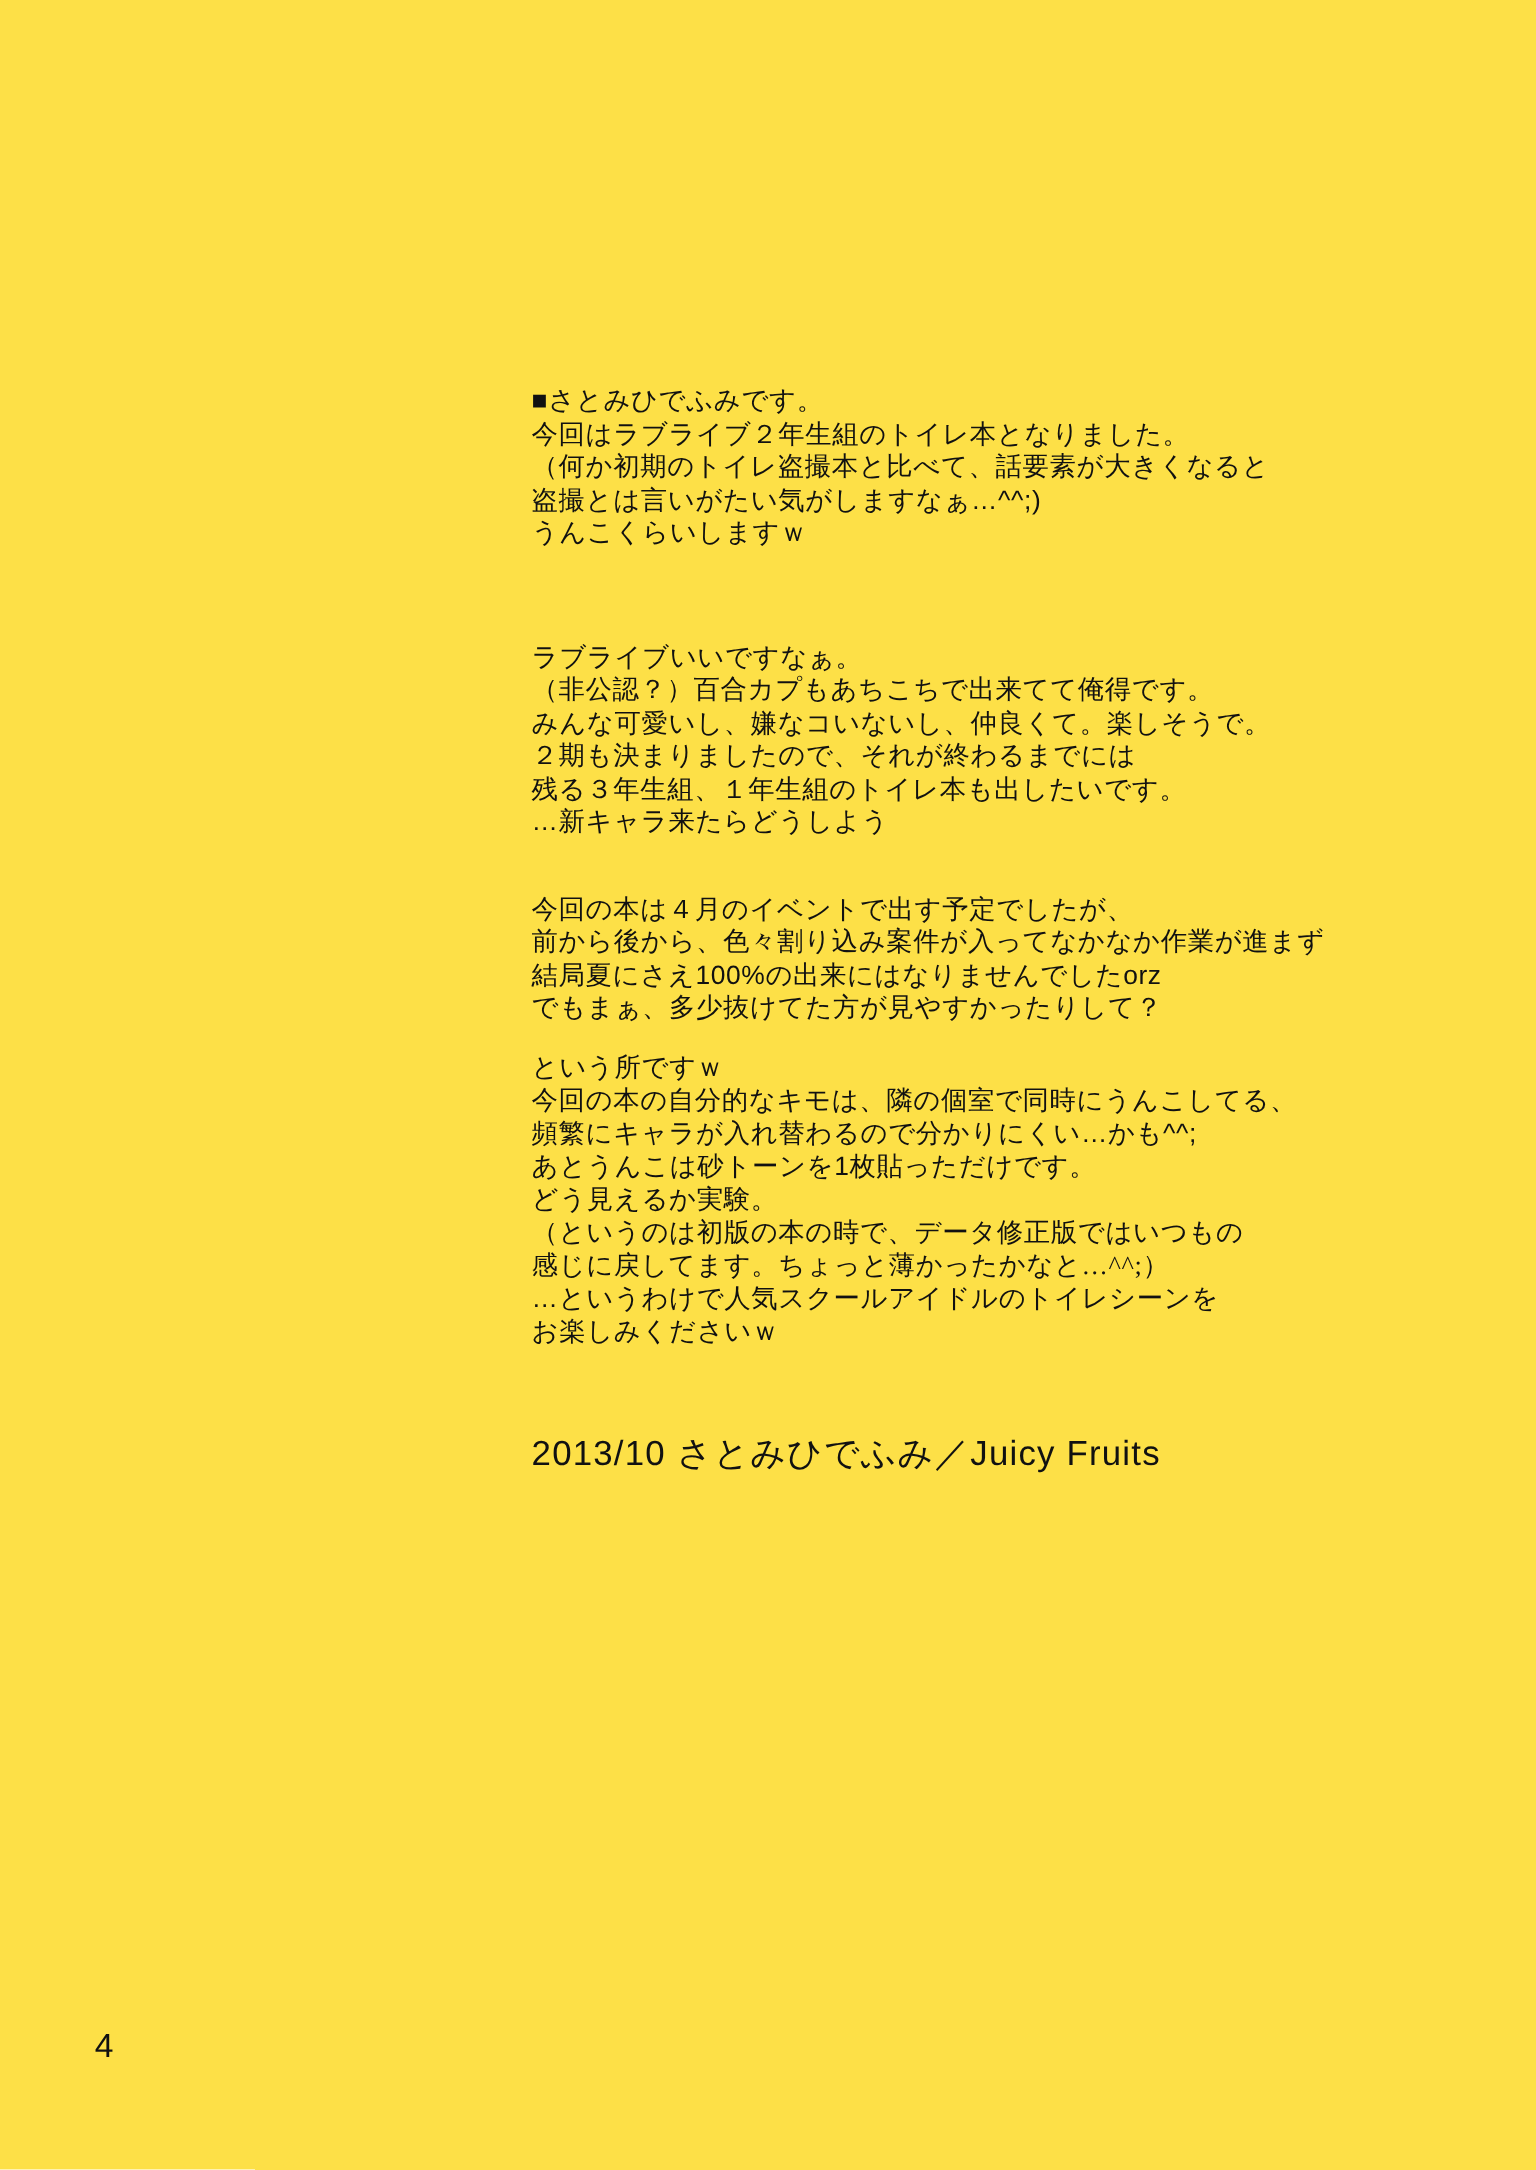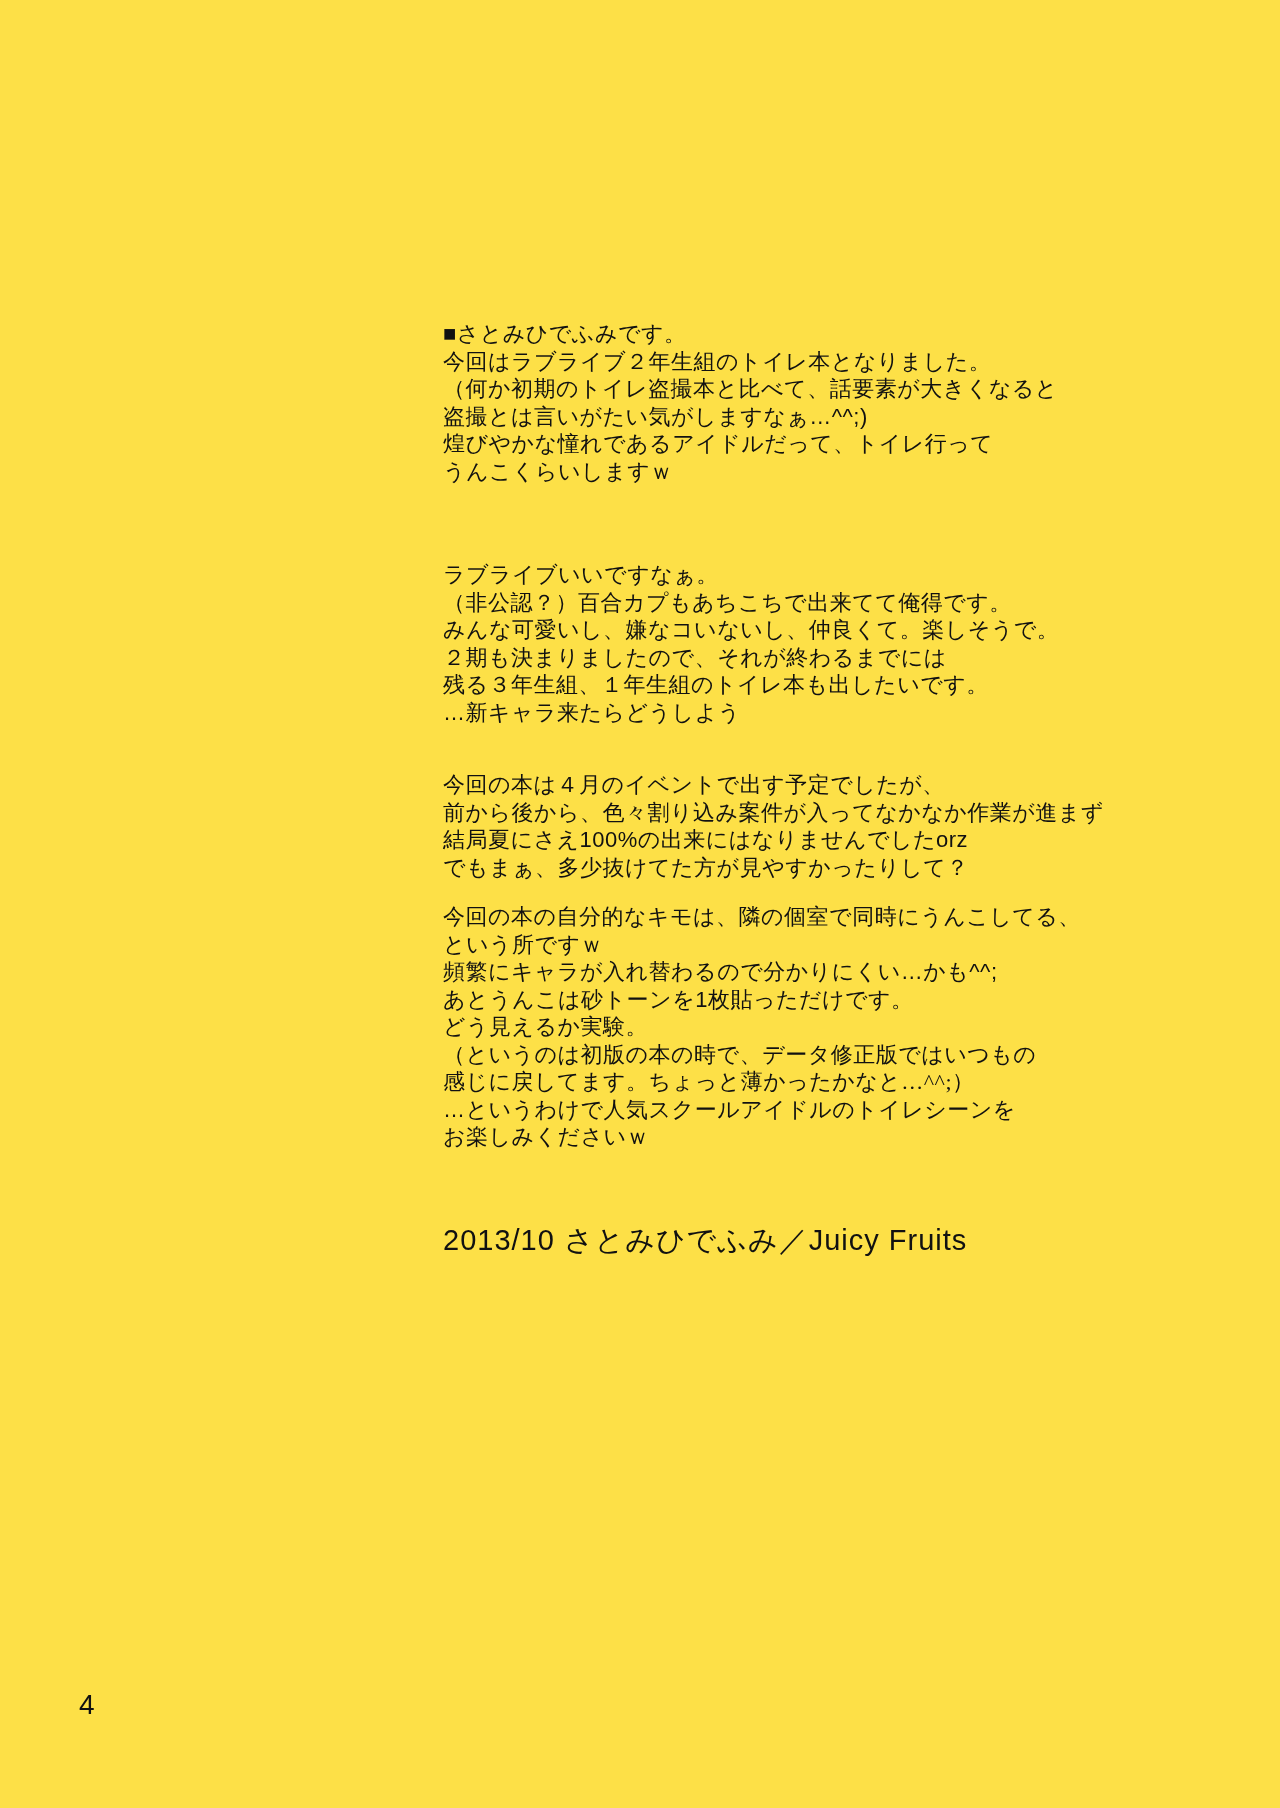--- a/index.html
+++ b/index.html
@@ -54,43 +54,42 @@
 
 <div class="page">
 
   <div class="afterword">
 
     <div class="block block-1">
       <div class="line">■さとみひでふみです。</div>
       <div class="line">今回はラブライブ２年生組のトイレ本となりました。</div>
       <div class="line">（何か初期のトイレ盗撮本と比べて、話要素が大きくなると</div>
       <div class="line">盗撮とは言いがたい気がしますなぁ…^^;)</div>
-      <div class="line">煌びやかな憧れであるアイドルだって、トイレ行って</div>
       <div class="line">うんこくらいしますｗ</div>
     </div>
 
     <div class="block block-2">
       <div class="line">ラブライブいいですなぁ。</div>
       <div class="line">（非公認？）百合カプもあちこちで出来てて俺得です。</div>
       <div class="line">みんな可愛いし、嫌なコいないし、仲良くて。楽しそうで。</div>
       <div class="line">２期も決まりましたので、それが終わるまでには</div>
       <div class="line">残る３年生組、１年生組のトイレ本も出したいです。</div>
       <div class="line">…新キャラ来たらどうしよう</div>
     </div>
 
     <div class="block block-3">
       <div class="line">今回の本は４月のイベントで出す予定でしたが、</div>
       <div class="line">前から後から、色々割り込み案件が入ってなかなか作業が進まず</div>
       <div class="line">結局夏にさえ100%の出来にはなりませんでしたorz</div>
       <div class="line">でもまぁ、多少抜けてた方が見やすかったりして？</div>
     </div>
 
     <div class="block block-4">
+      <div class="line">という所ですｗ</div>
       <div class="line">今回の本の自分的なキモは、隣の個室で同時にうんこしてる、</div>
-      <div class="line">という所ですｗ</div>
       <div class="line">頻繁にキャラが入れ替わるので分かりにくい…かも^^;</div>
       <div class="line">あとうんこは砂トーンを1枚貼っただけです。</div>
       <div class="line">どう見えるか実験。</div>
       <div class="line serif">（というのは初版の本の時で、データ修正版ではいつもの</div>
       <div class="line serif">感じに戻してます。ちょっと薄かったかなと…^^;）</div>
     </div>
 
     <div class="block block-5">
       <div class="line">…というわけで人気スクールアイドルのトイレシーンを</div>
       <div class="line">お楽しみくださいｗ</div>

